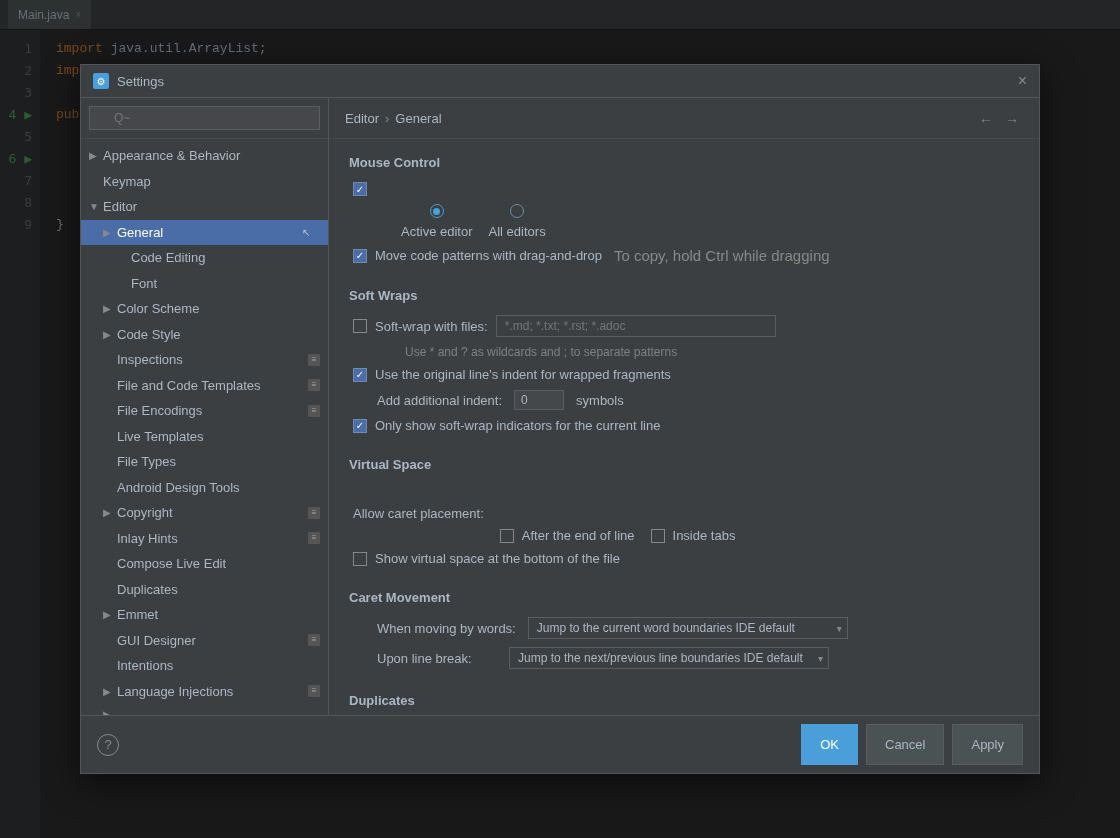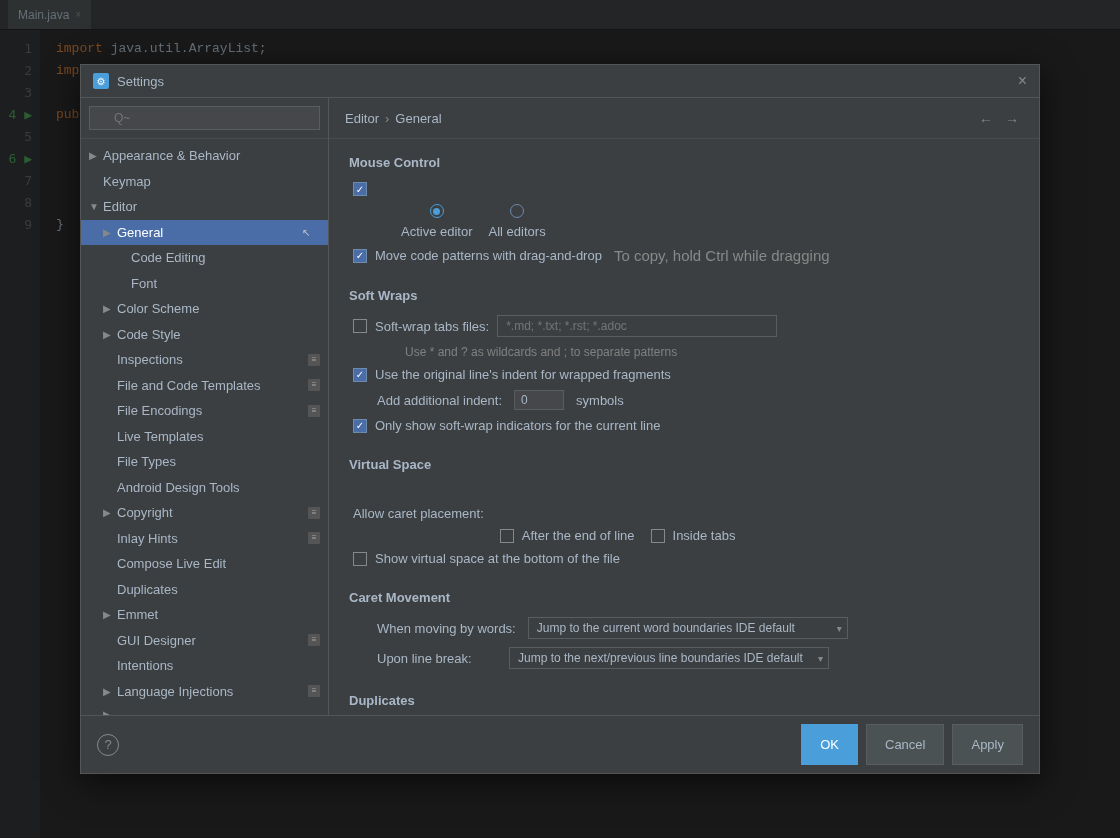--- a/index.html
+++ b/index.html
@@ -693,21 +693,21 @@
             <span class="option-label">Move code patterns with drag-and-drop</span>
             <span class="option-hint">To copy, hold Ctrl while dragging</span>
           </div>
 
           <div class="section-divider"></div>
 
           <div class="section-title">Soft Wraps</div>
 
           <div class="option-row">
             <div class="checkbox unchecked"></div>
-            <span class="option-label">Soft-wrap tabs files:</span>
+            <span class="option-label">Soft-wrap with files:</span>
             <input class="select-dropdown" style="min-width: 280px;" type="text" placeholder="*.md; *.txt; *.rst; *.adoc">
           </div>
 
           <div class="hint-text">Use * and ? as wildcards and ; to separate patterns</div>
 
           <div class="option-row">
             <div class="checkbox">
               <span class="checkbox-check">✓</span>
             </div>
             <span class="option-label">Use the original line's indent for wrapped fragments</span>

